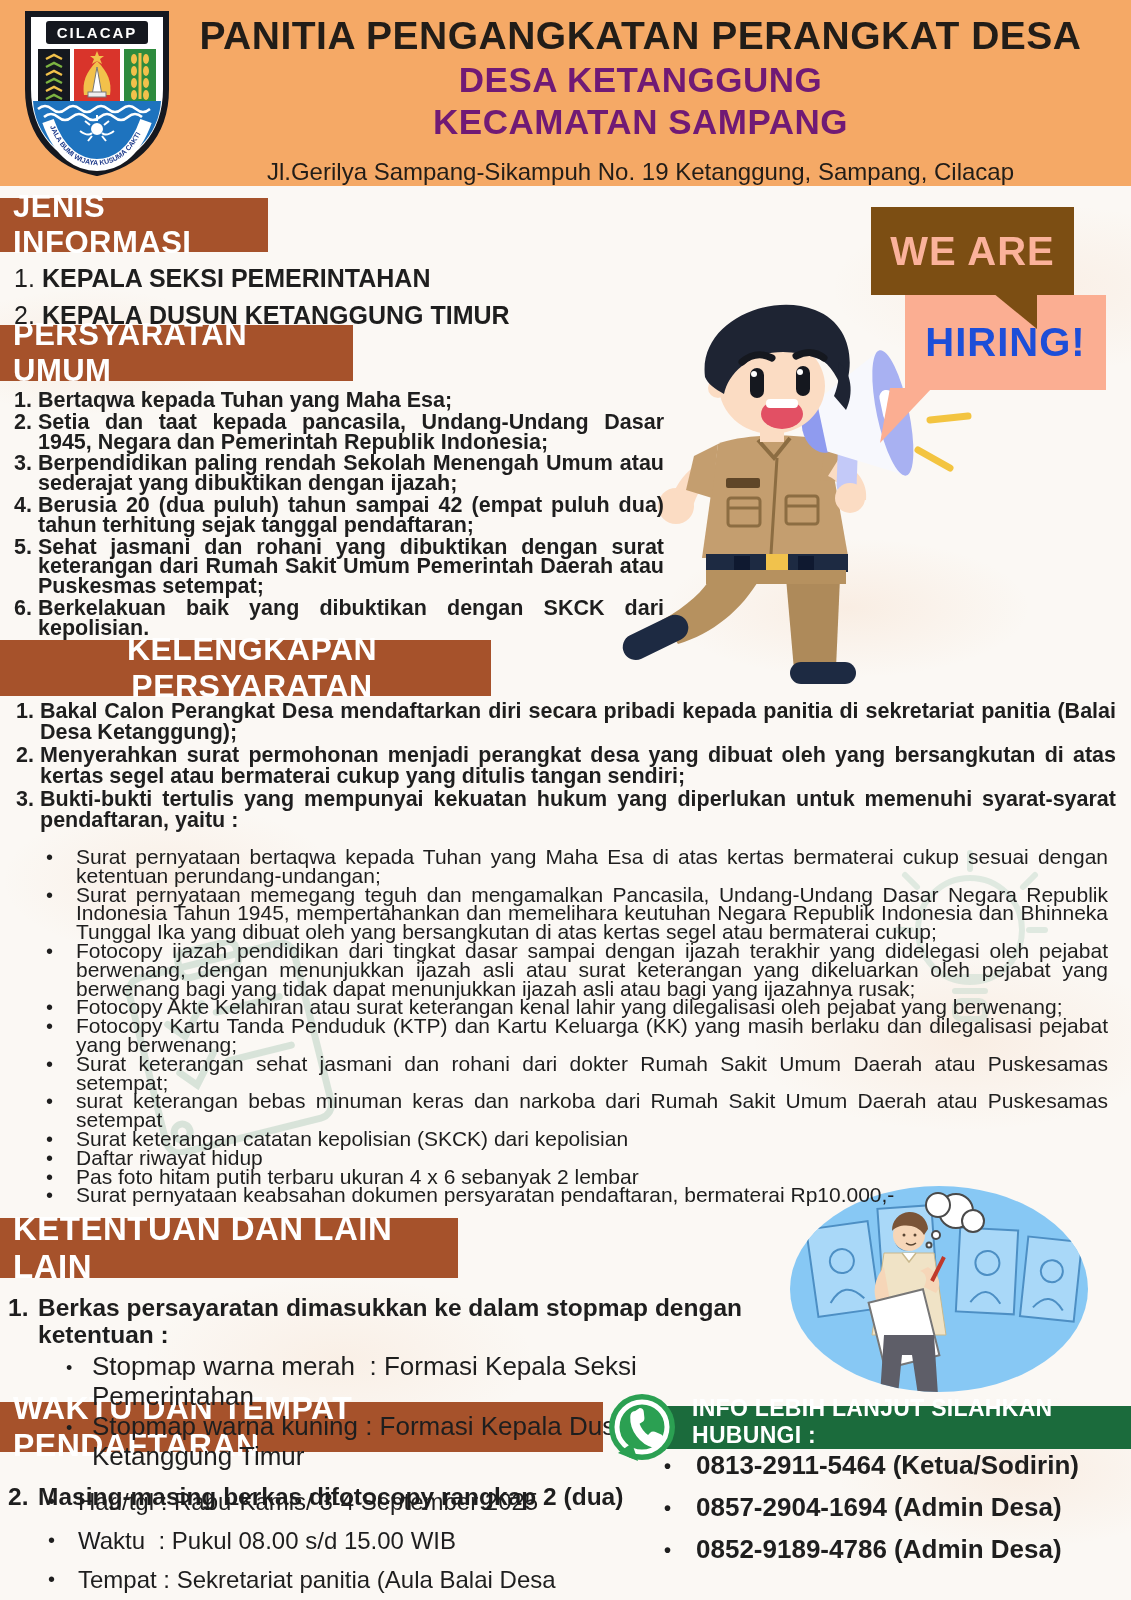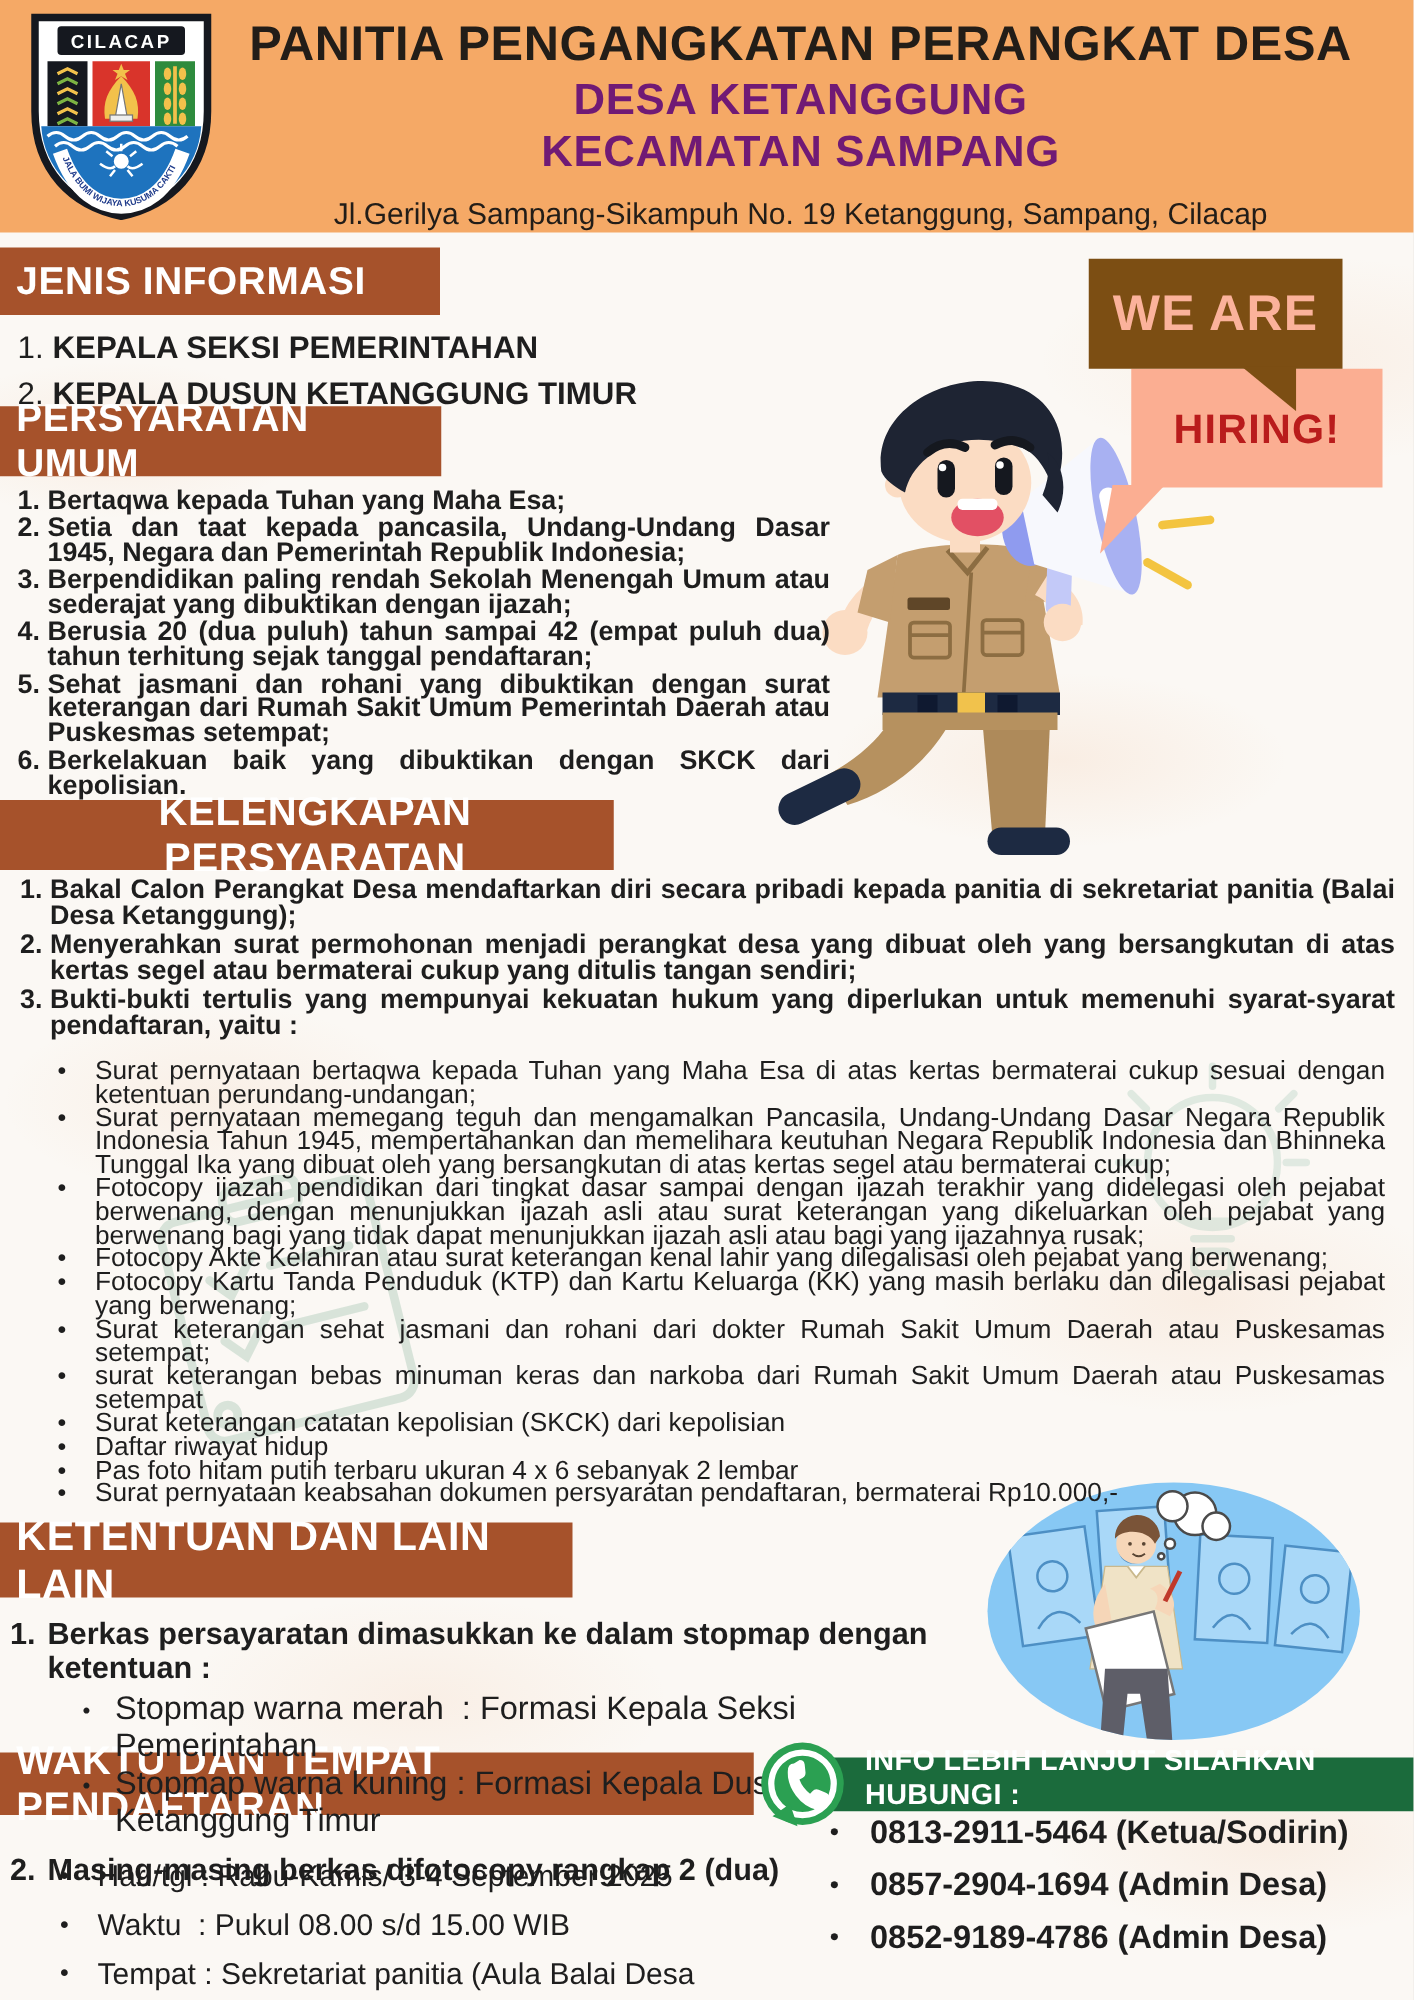--- a/index.html
+++ b/index.html
@@ -19,21 +19,21 @@
   
   .header-band{position:absolute;top:0;left:0;right:0;height:186px;background:#F5A966;}
   .logo{position:absolute;left:22px;top:9px;width:150px;height:168px;}
   .titles{position:absolute;top:13px;left:150px;right:0;text-align:center;}
   .t1{font-size:39px;font-weight:bold;line-height:46px;letter-spacing:.5px;color:#221d18;}
   .t2,.t3{font-size:35px;font-weight:bold;line-height:42px;letter-spacing:.5px;color:#701a75;}
   .addr{font-size:24px;line-height:34px;margin-top:12px;color:#221d18;}
   
   .bar{position:absolute;left:0;background:#A6522B;color:#fff;font-weight:bold;
        display:flex;align-items:center;padding-left:13px;letter-spacing:.5px;box-sizing:border-box;}
-  .bar-jenis{top:198px;width:352px;height:54px;font-size:31px;}
+  .bar-jenis{top:198px;width:268px;height:54px;font-size:31px;}
   .bar-pu{top:325px;width:353px;height:56px;font-size:31px;}
   .bar-kel{top:640px;width:491px;height:56px;font-size:32px;text-align:center;}
   .bar-ket{top:1218px;width:458px;height:60px;font-size:33px;}
   .bar-waktu{top:1402px;width:603px;height:50px;font-size:32px;}
   
   ol,ul{margin:0;padding:0;list-style:none;}
   .numlist{counter-reset:n;}
   .numlist li{counter-increment:n;position:relative;}
   .numlist li::before{content:counter(n)".";position:absolute;left:0;top:0;}
   .jenis-list{position:absolute;top:260px;left:14px;z-index:2;}
@@ -68,21 +68,21 @@
              padding-left:52px;box-sizing:border-box;letter-spacing:.3px;z-index:2;}
   .wa-icon{position:absolute;top:1391px;left:606px;width:74px;height:82px;z-index:3;}
   .phones{position:absolute;top:1444px;left:664px;width:460px;z-index:2;}
   .phones li{font-size:26px;font-weight:bold;line-height:42px;padding-left:32px;}
   .phones li::before{font-size:20px;top:1px;}
   
   .we-are{position:absolute;left:843px;top:207px;width:203px;height:88px;background:#7C4E13;
           color:#FBB29B;font-weight:bold;font-size:40px;display:flex;align-items:center;
           justify-content:center;letter-spacing:1px;z-index:4;margin-left:28px;}
   .hiring{position:absolute;left:905px;top:295px;width:201px;height:95px;background:#FBAE92;
-          color:#b91c1c;font-weight:bold;font-size:33px;display:flex;align-items:center;
+          color:#1d4ed8;font-weight:bold;font-size:40px;display:flex;align-items:center;
           justify-content:center;letter-spacing:1px;z-index:3;}
   .tail-brown{position:absolute;left:993px;top:293px;z-index:5;}
   .tail-salmon{position:absolute;left:880px;top:388px;z-index:3;}
   
   .mascot{position:absolute;left:600px;top:292px;width:430px;height:400px;z-index:1;}
   .review-illo{position:absolute;left:788px;top:1183px;width:302px;height:212px;z-index:1;}
   .doodle-clipboard{position:absolute;left:105px;top:940px;width:250px;height:215px;opacity:.5;z-index:1;}
   .doodle-bulb{position:absolute;left:865px;top:845px;width:215px;height:225px;opacity:.45;z-index:1;}
 </style>
 </head>

